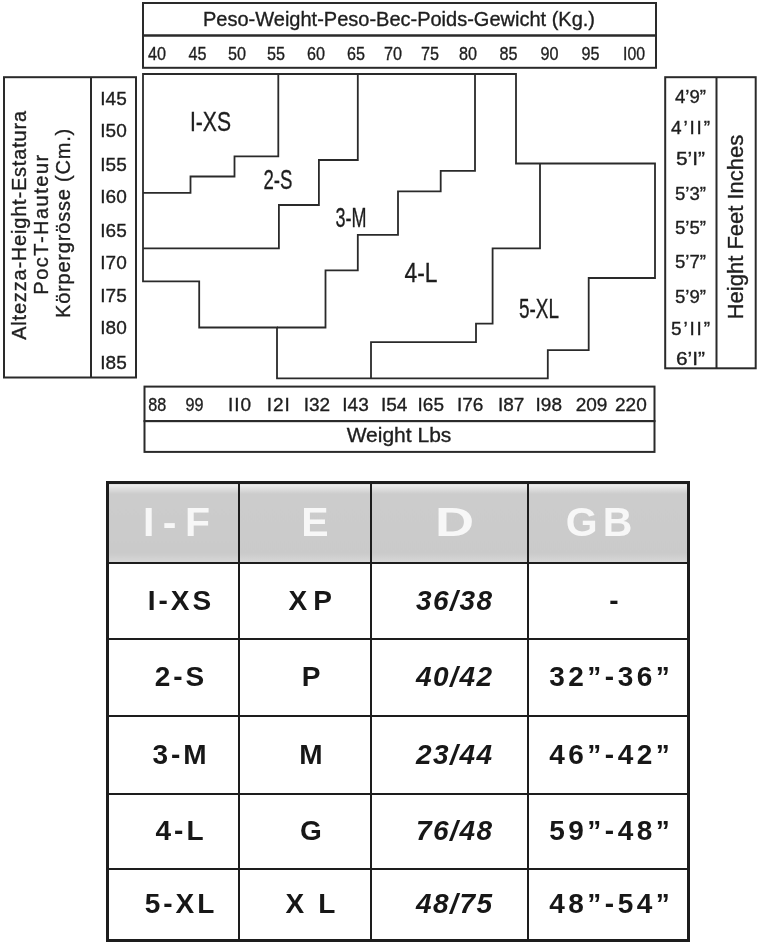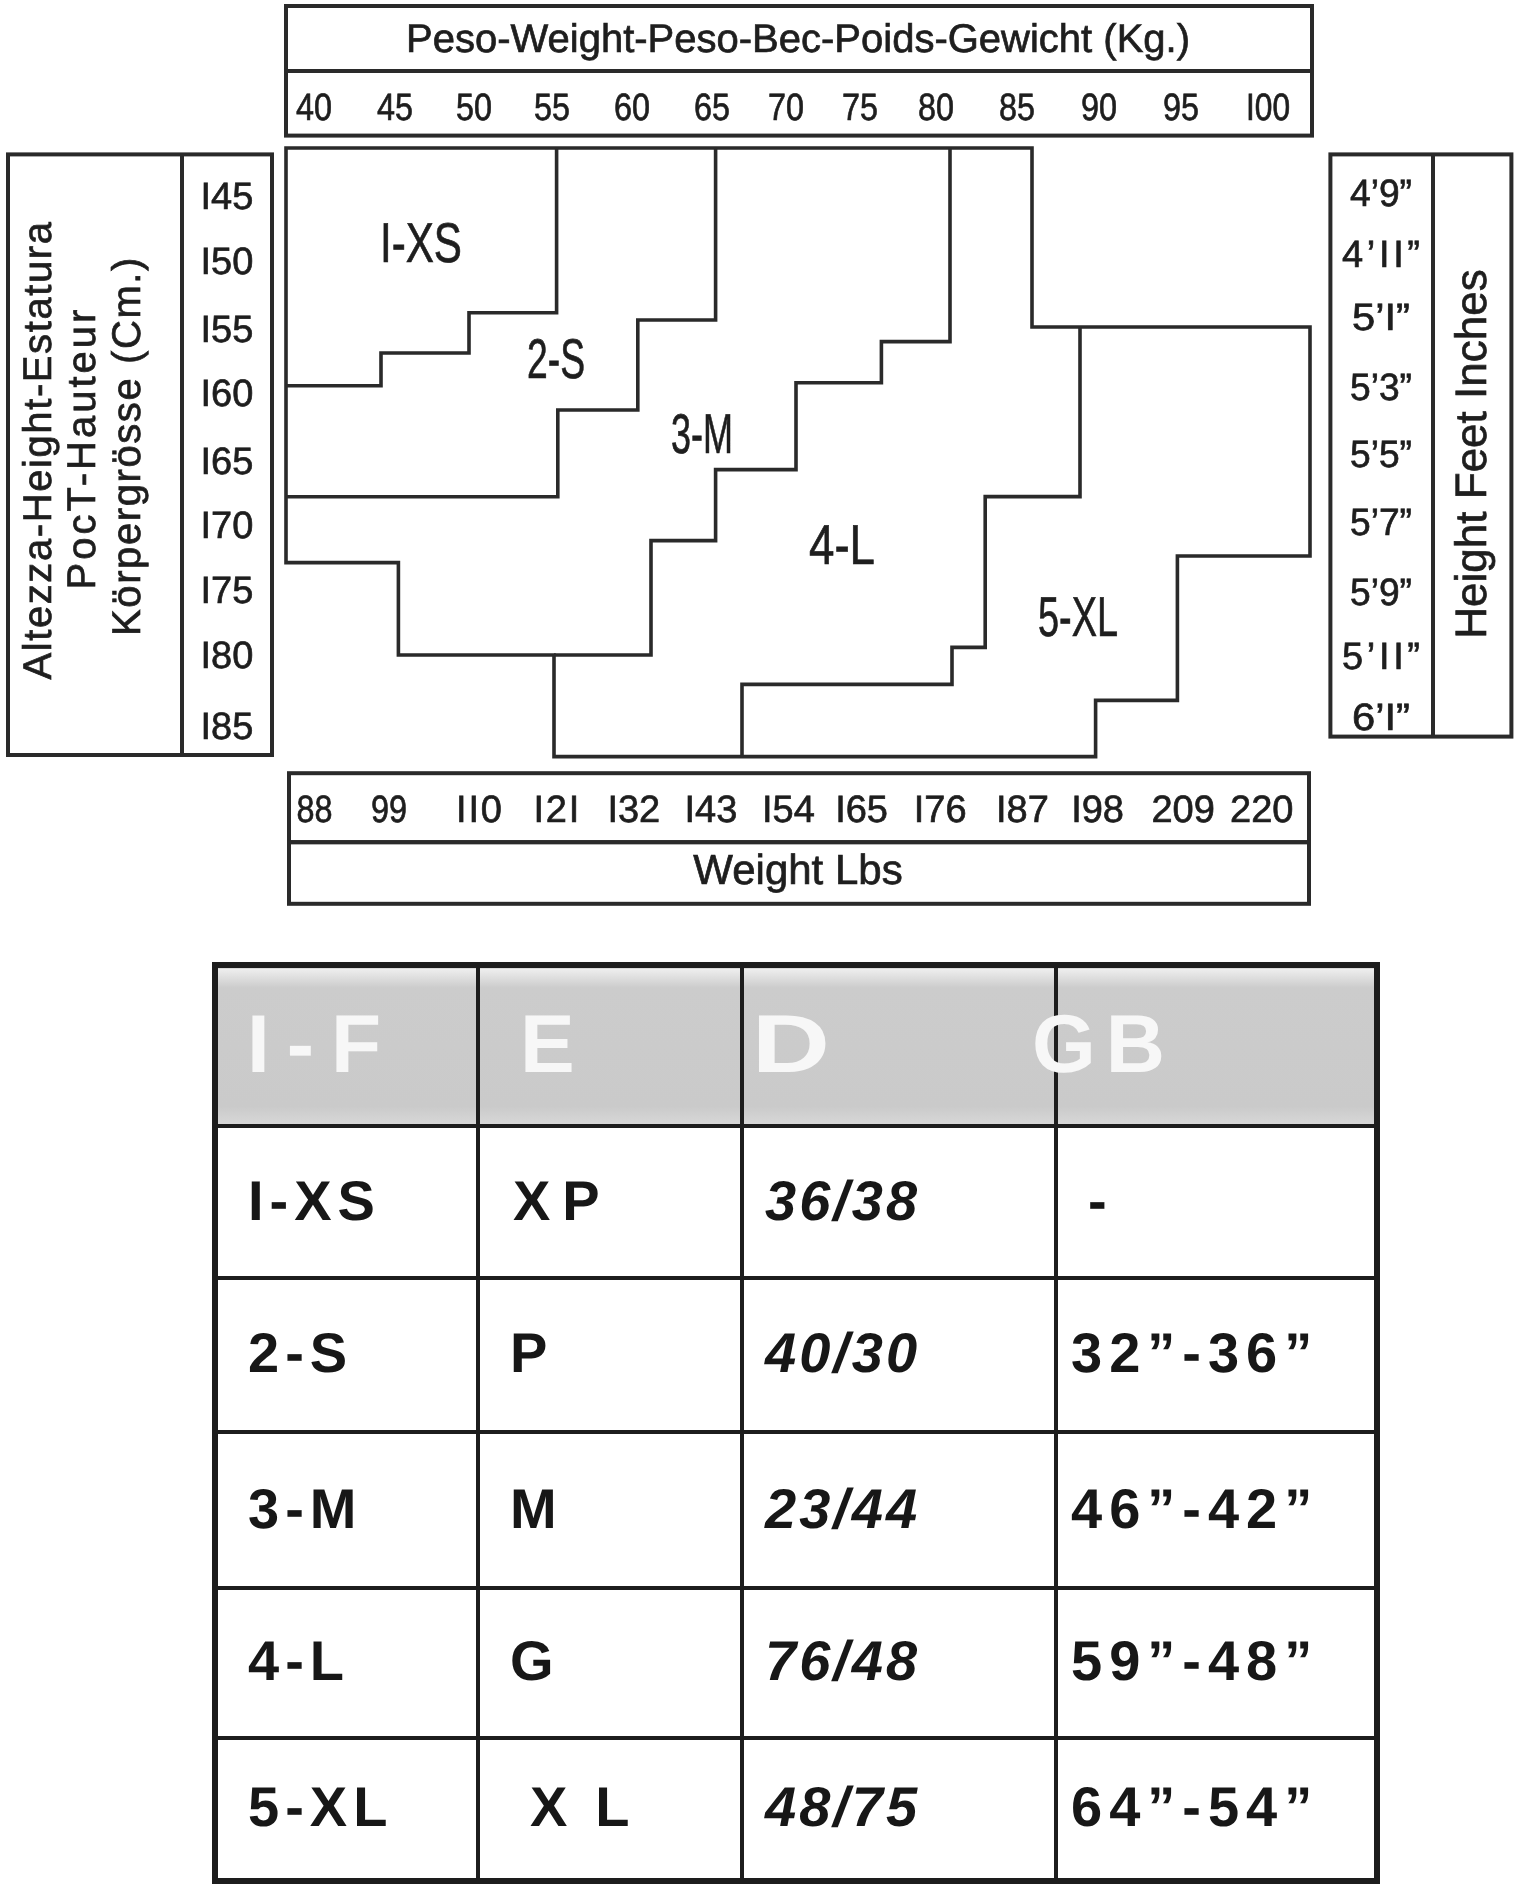--- a/index.html
+++ b/index.html
@@ -1,19 +1,19 @@
 <!DOCTYPE html>
 <html><head>
 <meta charset="utf-8">
 <style>
   html,body{margin:0;padding:0;background:#ffffff;}
   body{width:760px;height:945px;position:relative;font-family:"Liberation Sans",sans-serif;}
   svg text{fill:#1e1e1e;stroke:#1e1e1e;stroke-width:0.35px;}
   .tbl{position:absolute;left:106px;top:481px;border-collapse:collapse;table-layout:fixed;}
-  .tbl td{border:2px solid #1d1d1d;text-align:left;vertical-align:middle;padding:0;
+  .tbl td{border:2px solid #1d1d1d;text-align:center;vertical-align:middle;padding:0;
           font-size:28px;font-weight:bold;color:#171717;letter-spacing:3px;text-indent:15px;}
   .tbl td.n{letter-spacing:1.5px;text-indent:10.5px;font-style:italic;}
   .tbl td.w{letter-spacing:3.5px;text-indent:6.5px;margin-top:40px;}
   .tbl tr.hdr td{background:linear-gradient(#eeeeee,#cccccc 12%,#cacaca 88%,#d8d8d8);
           color:#f7f7f7;font-size:41px;letter-spacing:0;text-indent:0;}
 </style>
 </head>
 <body>
 
 <svg width="760" height="470" viewBox="0 0 760 470" style="position:absolute;left:0;top:0">
@@ -142,21 +142,21 @@
   <tr style="height:76px">
         <td>I-XS</td>
         <td style="letter-spacing:6px;text-indent:16.5px">XP</td>
         <td class="n">36/38</td>
         <td>-</td>
       </tr>
 
   <tr style="height:77px">
         <td>2-S</td>
         <td>P</td>
-        <td class="n">40/30</td>
+        <td class="n">40/42</td>
         <td class="w">32”-36”</td>
       </tr>
 
   <tr style="height:78px">
         <td>3-M</td>
         <td>M</td>
         <td class="n">23/44</td>
         <td class="w">46”-42”</td>
       </tr>
 
@@ -164,16 +164,16 @@
         <td>4-L</td>
         <td>G</td>
         <td class="n">76/48</td>
         <td class="w">59”-48”</td>
       </tr>
 
   <tr style="height:72px">
         <td>5-XL</td>
         <td style="letter-spacing:14px;text-indent:25px">XL</td>
         <td class="n">48/75</td>
-        <td class="w">64”-54”</td>
+        <td class="w">48”-54”</td>
       </tr>
 </tbody>
   </table>
 
 </body></html>

